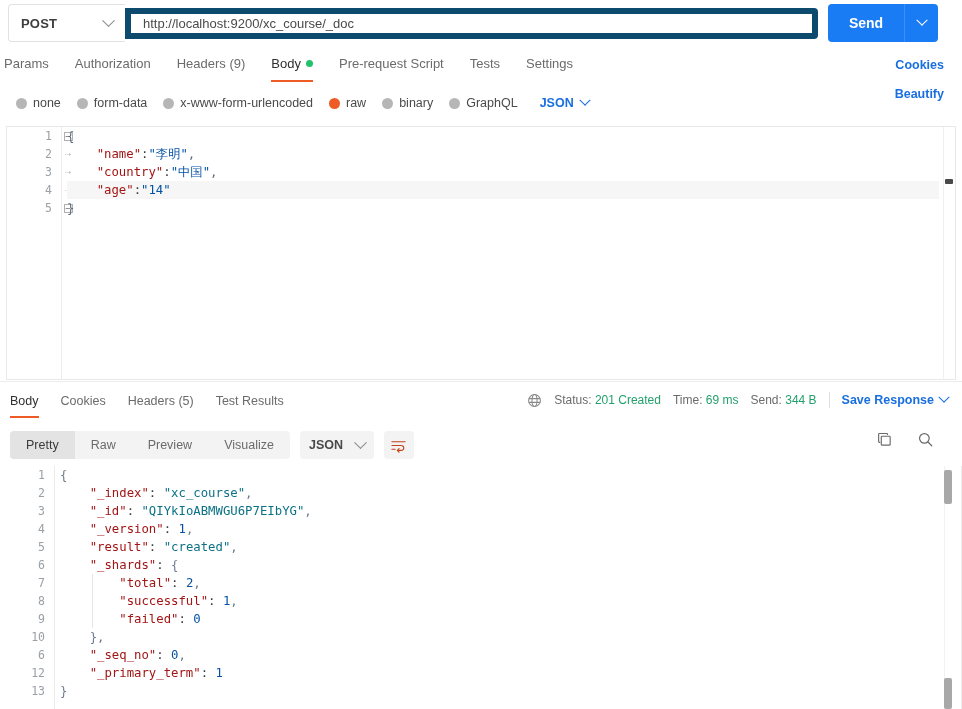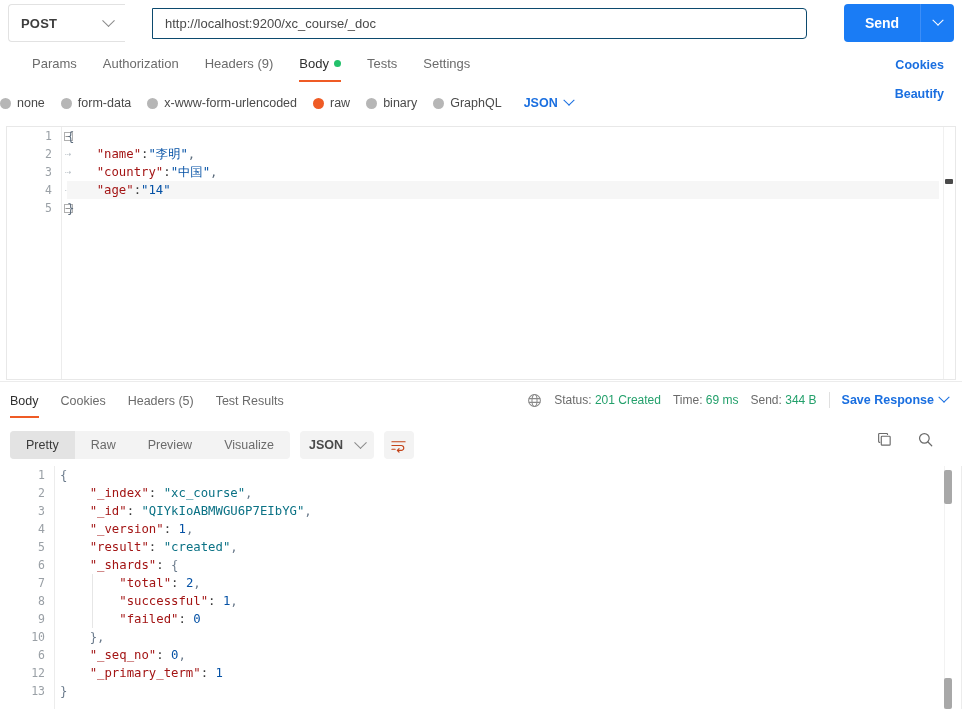--- a/index.html
+++ b/index.html
@@ -9,39 +9,39 @@
     background: #ffffff;
     font-family: "Liberation Sans", sans-serif;
     color: #2f2f2f;
     overflow: hidden;
   }
   .app { position: relative; width: 962px; height: 709px; background:#fff; }
 
   
   .urlbar {
     position: absolute; left: 0; top: 0; width: 962px; height: 46px;
-    display: flex; align-items: center; padding: 4px 8px 4px 8px; gap: 27px;
+    display: flex; align-items: center; padding: 4px 24px 4px 8px;
   }
   .method-wrap {
     display: flex; align-items: center;
     height: 38px; width: 117px;
     border: 1px solid #e2e2e2; border-right: none;
     border-radius: 4px 0 0 4px;
     background: #fff;
     padding: 0 12px;
     justify-content: space-between;
   }
   .method-label { font-size: 13px; font-weight: bold; color: #3d3d3d; letter-spacing: .2px; }
   .chev {
     width: 9px; height: 9px; border-right: 1.4px solid #8a8a8a; border-bottom: 1.4px solid #8a8a8a;
     transform: rotate(45deg) translate(-2px,-2px); display:inline-block;
   }
   .url-input-wrap {
     flex: 1; height: 31px;
-    border: 1px solid #0c4a6e;
+    border: 6px solid #0c4a6e;
     border-radius: 0 4px 4px 0;
     background: #fff;
     display: flex; align-items: center;
     padding: 0 12px;
     margin-right: 10px;
   }
   .url-text { font-size: 13px; color: #4a4a4a; }
   .send-group { display: flex; height: 38px; }
   .send-btn {
     background: #1a7cf5; color: #fff; font-size: 14px; font-weight: bold;
@@ -55,21 +55,21 @@
     display: flex; align-items: center; justify-content: center; cursor: pointer;
   }
   .chev-white {
     width: 8px; height: 8px; border-right: 1.6px solid #fff; border-bottom: 1.6px solid #fff;
     transform: rotate(45deg) translate(-2px,-2px);
   }
 
   
   .req-tabs {
     position: absolute; left: 0; top: 46px; width: 962px; height: 38px;
-    display: flex; align-items: flex-start; padding-left: 32px;
+    display: flex; align-items: flex-start; padding-left: 4px;
   }
   .tab {
     position: relative; font-size: 13px; color: #6b6b6b;
     padding: 10px 0 11px 0; margin-right: 26px; cursor: pointer;
     display: flex; align-items: center; gap: 5px; white-space: nowrap;
   }
   .tab.active { color: #2f2f2f; }
   .tab.active::after {
     content: ""; position: absolute; left: 0; right: 0; bottom: 0;
     height: 2px; background: #ef5b25;
@@ -77,21 +77,21 @@
   .dot-green { width: 7px; height: 7px; border-radius: 50%; background: #23c16b; display:inline-block; }
   .right-link {
     position: absolute; font-size: 12.5px; color: #1a6fe0; cursor: pointer; font-weight: bold;
   }
   #cookies-link { right: 18px; top: 58px; }
   #beautify-link { right: 18px; top: 87px; }
 
   
   .bodytype-row {
     position: absolute; left: 0; top: 88px; width: 962px; height: 30px;
-    display: flex; align-items: center; gap: 0;
+    display: flex; align-items: center; padding-left: 16px; gap: 0;
   }
   .radio-opt {
     display: flex; align-items: center; gap: 6px; margin-right: 16px;
     font-size: 12.5px; color: #4a4a4a; cursor: pointer; white-space: nowrap;
   }
   .radio {
     width: 11px; height: 11px; border-radius: 50%; background: #b6b6b6; flex: none;
   }
   .radio.on { background: #ef5b25; }
   .json-select {
@@ -247,20 +247,23 @@
     </div>
     <div class="tab">
       <span>Authorization</span>
     </div>
     <div class="tab">
       <span>Headers (9)</span>
     </div>
     <div class="tab active">
       <span>Body</span>
       <span class="dot-green"></span>
+    </div>
+    <div class="tab">
+      <span>Pre-request Script</span>
     </div>
     <div class="tab">
       <span>Tests</span>
     </div>
     <div class="tab">
       <span>Settings</span>
     </div>
   </div>
   <div class="right-link" id="cookies-link">Cookies</div>
   <div class="right-link" id="beautify-link">Beautify</div>

